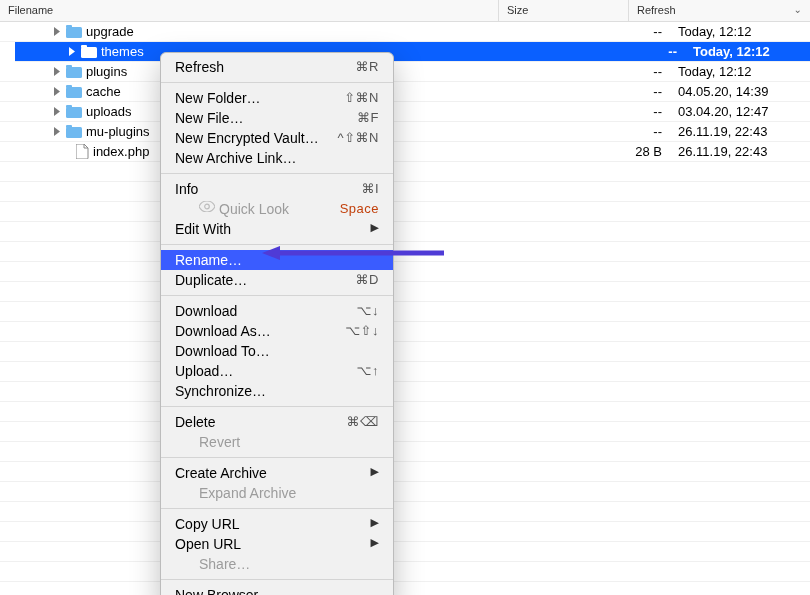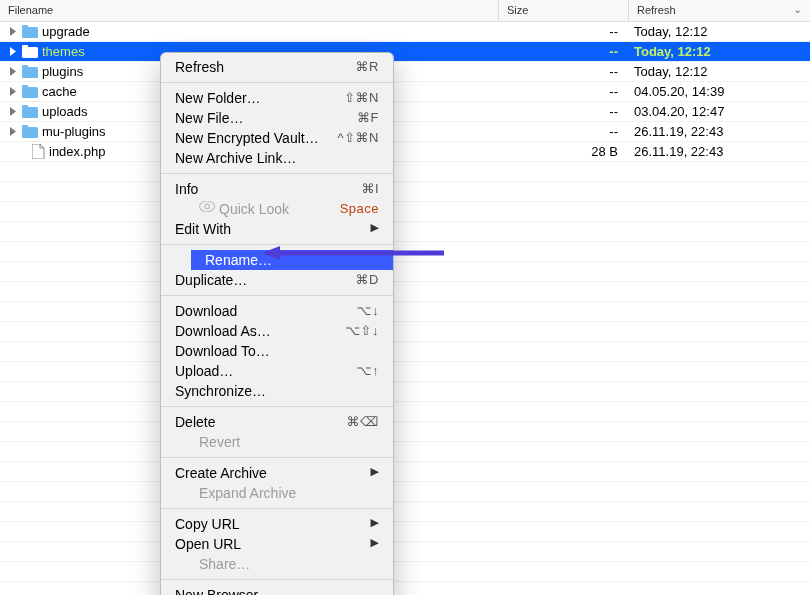--- a/index.html
+++ b/index.html
@@ -26,25 +26,26 @@
   .header .col.filename { flex: 0 0 498px; }
   .header .col.size { flex: 0 0 130px; border-left: 1px solid #ddd; }
   .header .col.modified { flex: 1; border-left: 1px solid #ddd; }
   .header .sort-ind { position:absolute; right:8px; top:4px; color:#666; font-size:10px;}
   .rows { }
   .row {
     display: flex;
     height: 20px;
     align-items: center;
     border-bottom: 1px solid #f0f0f0;
+    padding-left: 44px;
   }
   .row .c-name { flex: 0 0 498px; display:flex; align-items:center; padding-left:8px; gap:4px; }
   .row .c-size { flex: 0 0 130px; text-align:right; padding-right:10px; }
   .row .c-mod  { flex: 1; padding-left:6px; }
-  .row.selected { background:#0a60ff; color:#bef264; }
+  .row.selected { background:#0a60ff; color:#ffffff;margin-left:15px; }
   .row.selected .folder-icon rect{ fill:#fff;}
   .row.selected .folder-icon .tab{ fill:#fff;}
   .row.selected .disclosure svg path{ fill:#fff;}
   .row.selected .c-mod { font-weight:600; }
   .row.selected .c-size { font-weight:600; }
   .disclosure { width:10px; display:flex; justify-content:center;}
   .folder-icon svg, .file-icon svg { display:block; }
   .blank-row { height:20px; border-bottom:1px solid #f0f0f0; }
 
   
@@ -64,21 +65,21 @@
     display:flex;
     padding:2px 14px;
     height:20px;
     position:relative;
   }
   .ctx .item .lbl{ flex:1; }
   .ctx .item .shortcut{ font-size:13px; color:#555; letter-spacing:0.5px;}
   .ctx .item .submenu-arrow{ font-size:11px; color:#333;}
   .ctx .item.disabled{ color:#9c9c9c;margin-left:24px; }
   .ctx .item.disabled .shortcut{ color:#c2410c;}
-  .ctx .item.highlight{ background:#3a5cff; color:#fff;margin-left:30px;}
+  .ctx .item.highlight{ background:#3a5cff; color:#fff;}
   .ctx .sep{ height:1px; background:#d4d4d4; margin:5px 0;}
   .ctx .eye{ margin-right:4px; display:inline-flex;}
 
   
   .annot-arrow{
     position:absolute;
     left:262px; top:244px;
     width:182px; height:18px;
     pointer-events:none;
   }

